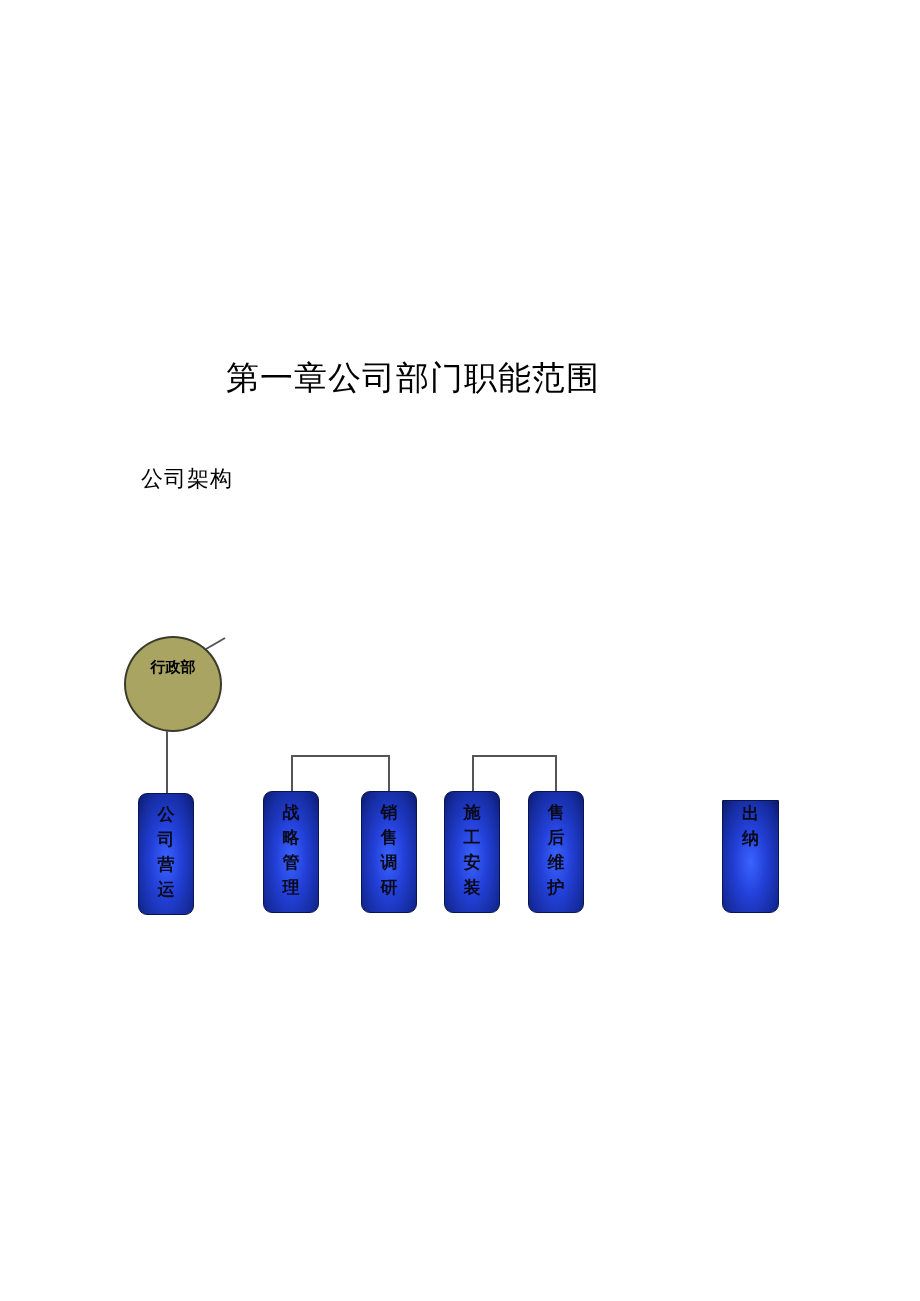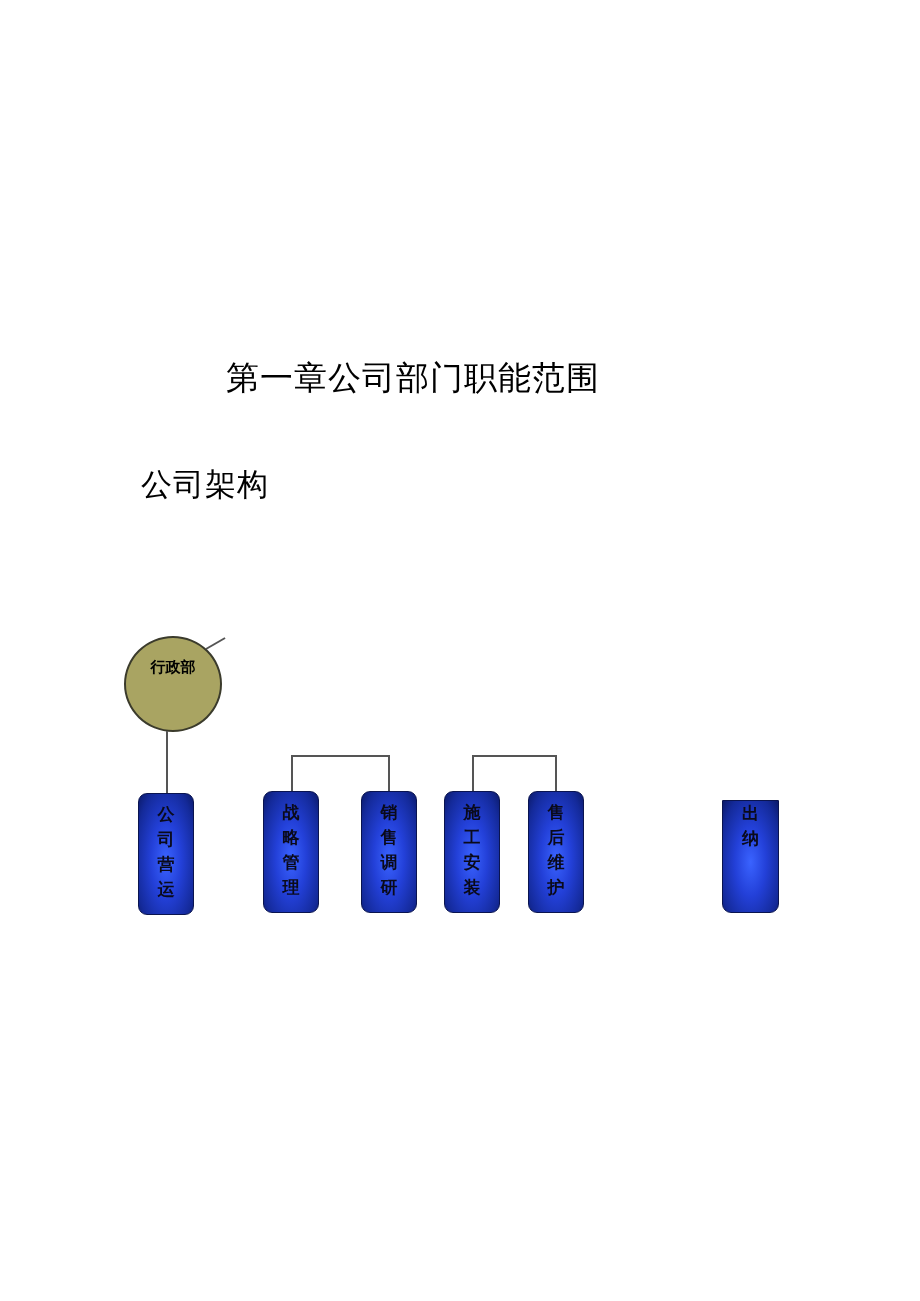--- a/index.html
+++ b/index.html
@@ -1,20 +1,20 @@
 <!DOCTYPE html>
 <html><head>
   <meta charset="utf-8">
   <style>
     html, body { margin: 0; padding: 0; background: #ffffff; }
     body { width: 920px; height: 1301px; position: relative; overflow: hidden;
            font-family: "DejaVu Serif", serif; color: #000; }
     .chapter-title { position: absolute; left: 226px; top: 356px; font-size: 33px;
                      letter-spacing: 1px; white-space: nowrap; font-family: Liberation Serif, serif; }
-    .section-title { position: absolute; left: 141px; top: 464px; font-size: 31px;
+    .section-title { position: absolute; left: 141px; top: 464px; font-size: 22px;
                      letter-spacing: 1px; white-space: nowrap; font-family: Liberation Mono, monospace; }
     .org { position: absolute; left: 0; top: 0; width: 920px; height: 1301px; }
     .circle { position: absolute; left: 124px; top: 636px; width: 98px; height: 96px;
               border-radius: 50%; background: #a9a462; border: 2px solid #3b3b2c;
               box-sizing: border-box; }
     .circle-label { position: absolute; left: 0; right: 0; top: 20px; text-align: center;
                     font-family: "DejaVu Sans", sans-serif; font-weight: bold; font-size: 15px; }
     .line { position: absolute; background: #555; }
     .box { position: absolute; width: 56px; height: 122px; border-radius: 9px;
            background: radial-gradient(ellipse at 50% 55%, #3a63ff 0%, #2340d8 40%, #142a9a 80%, #0b1a6a 100%);

